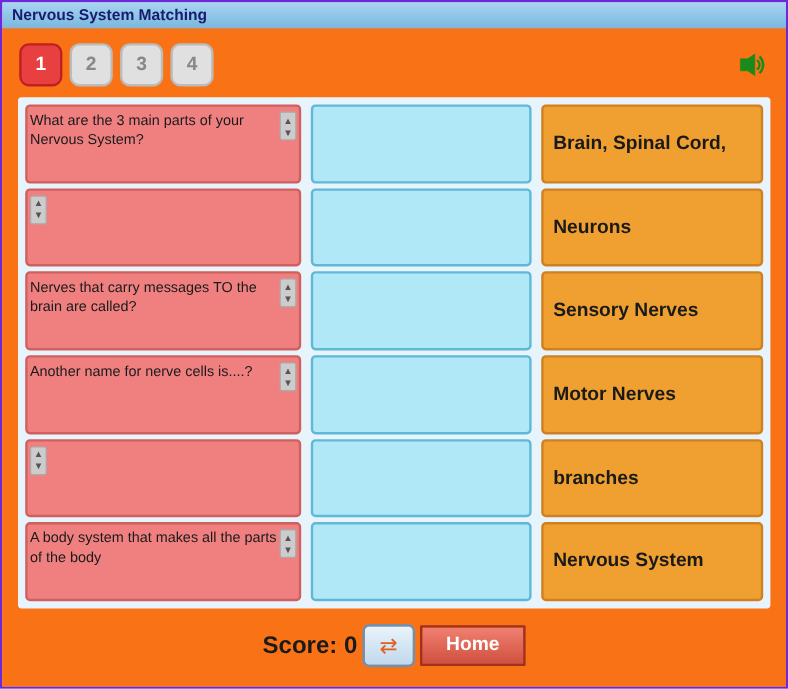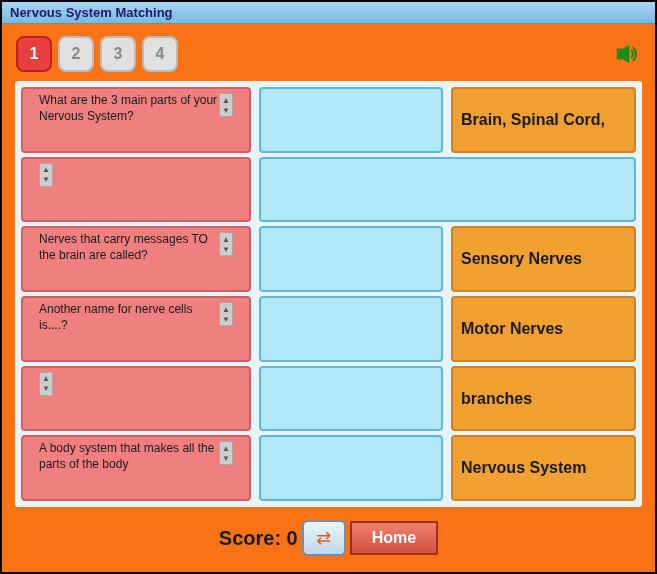--- a/index.html
+++ b/index.html
@@ -7,21 +7,21 @@
       width: 657px;
       height: 574px;
       font-family: Arial, sans-serif;
       background: #ccc;
       overflow: hidden;
     }
     .window {
       width: 657px;
       height: 574px;
       background: #f0f0f0;
-      border: 2px solid #000000;
+      border: 2px solid #6d28d9;
       display: flex;
       flex-direction: column;
     }
     .title-bar {
       background: linear-gradient(to bottom, #a8d4f0, #7ab8e0);
       padding: 3px 8px;
       font-size: 13px;
       font-weight: bold;
       color: #1a1a6e;
       border-bottom: 1px solid #888;
@@ -95,21 +95,21 @@
       min-height: 0;
     }
     .question-box {
       background: #f08080;
       border: 2px solid #d06060;
       border-radius: 4px;
       width: 230px;
       flex-shrink: 0;
       display: flex;
       align-items: flex-start;
-      padding: 4px 16px;
+      padding: 4px 2px;
       font-size: 12px;
       color: #1a1a1a;
       position: relative;
     }
     .question-text {
       flex: 1;
       line-height: 1.3;
     }
     .scroll-bar {
       width: 14px;
@@ -242,20 +242,21 @@
       </div>
 
       <div class="row">
         <div class="question-box">
           <div class="scroll-bar">
             <div class="scroll-arrow">▲</div>
             <div class="scroll-arrow">▼</div>
           </div>
         </div>
         <div class="answer-input"></div>
+        <div class="answer-label">Neurons</div>
       </div>
 
       <div class="row">
         <div class="question-box">
           <span class="question-text">Nerves that carry messages TO the brain are called?</span>
           <div class="scroll-bar">
             <div class="scroll-arrow">▲</div>
             <div class="scroll-arrow">▼</div>
           </div>
         </div>

